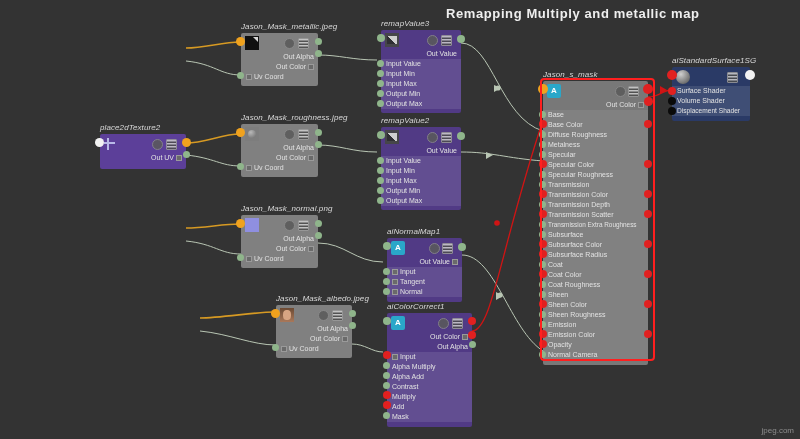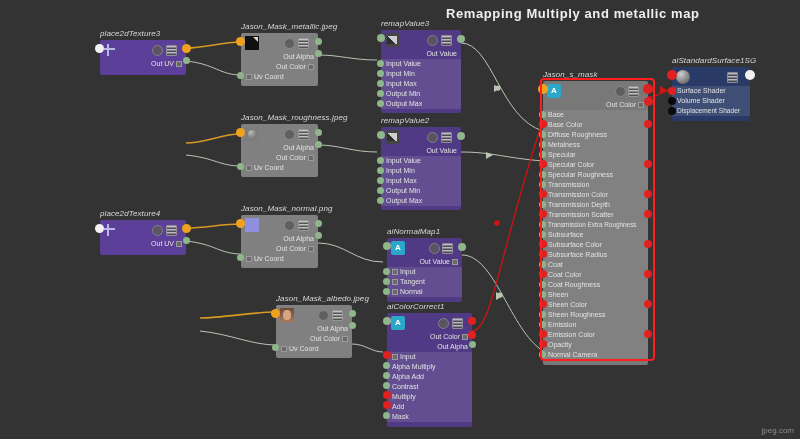--- a/index.html
+++ b/index.html
@@ -141,37 +141,20 @@
 
     <path d="M352,344 C365,344 372,352 383,352" stroke="#b9c6b4" stroke-width="1" fill="none"></path>
 
     <path d="M472,331 C492,331 500,250 543,120" stroke="#d01414" stroke-width="1.3" fill="none"></path>
     <circle cx="497" cy="223" r="2.8" fill="#d01414"></circle>
 
     <path d="M648,97 C660,97 662,90 672,90" stroke="#d01414" stroke-width="1.3" fill="none"></path>
     <path d="M660,86 L667,90 L660,94 z" fill="#d01414"></path>
   </svg>
 
-  <div class="node" style="left:100px;top:40px;width:86px;">
-    <div class="title">place2dTexture3</div>
-    <div class="body purple">
-      <div class="hdr">
-        <div class="thumb place"></div>
-        <div class="ic gearbox" style="right:23px;"></div>
-        <div class="ic lines" style="right:9px;"></div>
-      </div>
-      <div class="rows">
-        <div class="row out"><span>Out UV</span><span class="sqr"></span></div>
-        <div class="row" style="height:6px"></div>
-      </div>
-    </div>
-    <div class="plug w" style="left:-5px;top:4px;width:9px;height:9px;"></div>
-    <div class="plug o" style="right:-5px;top:4px;width:9px;height:9px;"></div>
-    <div class="plug gd" style="right:-4px;top:17px;width:7px;height:7px;"></div>
-  </div>
 
   <div class="node" style="left:241px;top:33px;width:77px;">
     <div class="title">Jason_Mask_metallic.jpeg</div>
     <div class="body grey">
       <div class="hdr">
         <div class="thumb metallic"></div>
         <div class="ic gearbox" style="right:23px;"></div>
         <div class="ic lines" style="right:9px;"></div>
       </div>
       <div class="rows">
@@ -207,20 +190,37 @@
     </div>
     <div class="plug gd" style="left:-4px;top:4px;width:8px;height:8px;"></div>
     <div class="plug gd" style="right:-4px;top:5px;width:8px;height:8px;"></div>
     <div class="plug gd" style="left:-4px;top:30px;width:7px;height:7px;"></div>
     <div class="plug gd" style="left:-4px;top:40px;width:7px;height:7px;"></div>
     <div class="plug gd" style="left:-4px;top:50px;width:7px;height:7px;"></div>
     <div class="plug gd" style="left:-4px;top:60px;width:7px;height:7px;"></div>
     <div class="plug gd" style="left:-4px;top:70px;width:7px;height:7px;"></div>
   </div>
 
+  <div class="node" style="left:100px;top:134px;width:86px;">
+    <div class="title">place2dTexture2</div>
+    <div class="body purple">
+      <div class="hdr">
+        <div class="thumb place"></div>
+        <div class="ic gearbox" style="right:23px;"></div>
+        <div class="ic lines" style="right:9px;"></div>
+      </div>
+      <div class="rows">
+        <div class="row out"><span>Out UV</span><span class="sqr"></span></div>
+        <div class="row" style="height:6px"></div>
+      </div>
+    </div>
+    <div class="plug w" style="left:-5px;top:4px;width:9px;height:9px;"></div>
+    <div class="plug o" style="right:-5px;top:4px;width:9px;height:9px;"></div>
+    <div class="plug gd" style="right:-4px;top:17px;width:7px;height:7px;"></div>
+  </div>
 
   <div class="node" style="left:241px;top:124px;width:77px;">
     <div class="title">Jason_Mask_roughness.jpeg</div>
     <div class="body grey">
       <div class="hdr">
         <div class="thumb rough"></div>
         <div class="ic gearbox" style="right:23px;"></div>
         <div class="ic lines" style="right:9px;"></div>
       </div>
       <div class="rows">
@@ -256,37 +256,20 @@
     </div>
     <div class="plug gd" style="left:-4px;top:4px;width:8px;height:8px;"></div>
     <div class="plug gd" style="right:-4px;top:5px;width:8px;height:8px;"></div>
     <div class="plug gd" style="left:-4px;top:30px;width:7px;height:7px;"></div>
     <div class="plug gd" style="left:-4px;top:40px;width:7px;height:7px;"></div>
     <div class="plug gd" style="left:-4px;top:50px;width:7px;height:7px;"></div>
     <div class="plug gd" style="left:-4px;top:60px;width:7px;height:7px;"></div>
     <div class="plug gd" style="left:-4px;top:70px;width:7px;height:7px;"></div>
   </div>
 
-  <div class="node" style="left:100px;top:220px;width:86px;">
-    <div class="title">place2dTexture4</div>
-    <div class="body purple">
-      <div class="hdr">
-        <div class="thumb place"></div>
-        <div class="ic gearbox" style="right:23px;"></div>
-        <div class="ic lines" style="right:9px;"></div>
-      </div>
-      <div class="rows">
-        <div class="row out"><span>Out UV</span><span class="sqr"></span></div>
-        <div class="row" style="height:6px"></div>
-      </div>
-    </div>
-    <div class="plug w" style="left:-5px;top:4px;width:9px;height:9px;"></div>
-    <div class="plug o" style="right:-5px;top:4px;width:9px;height:9px;"></div>
-    <div class="plug gd" style="right:-4px;top:17px;width:7px;height:7px;"></div>
-  </div>
 
   <div class="node" style="left:241px;top:215px;width:77px;">
     <div class="title">Jason_Mask_normal.png</div>
     <div class="body grey">
       <div class="hdr">
         <div class="thumb normalmap"></div>
         <div class="ic gearbox" style="right:23px;"></div>
         <div class="ic lines" style="right:9px;"></div>
       </div>
       <div class="rows">

